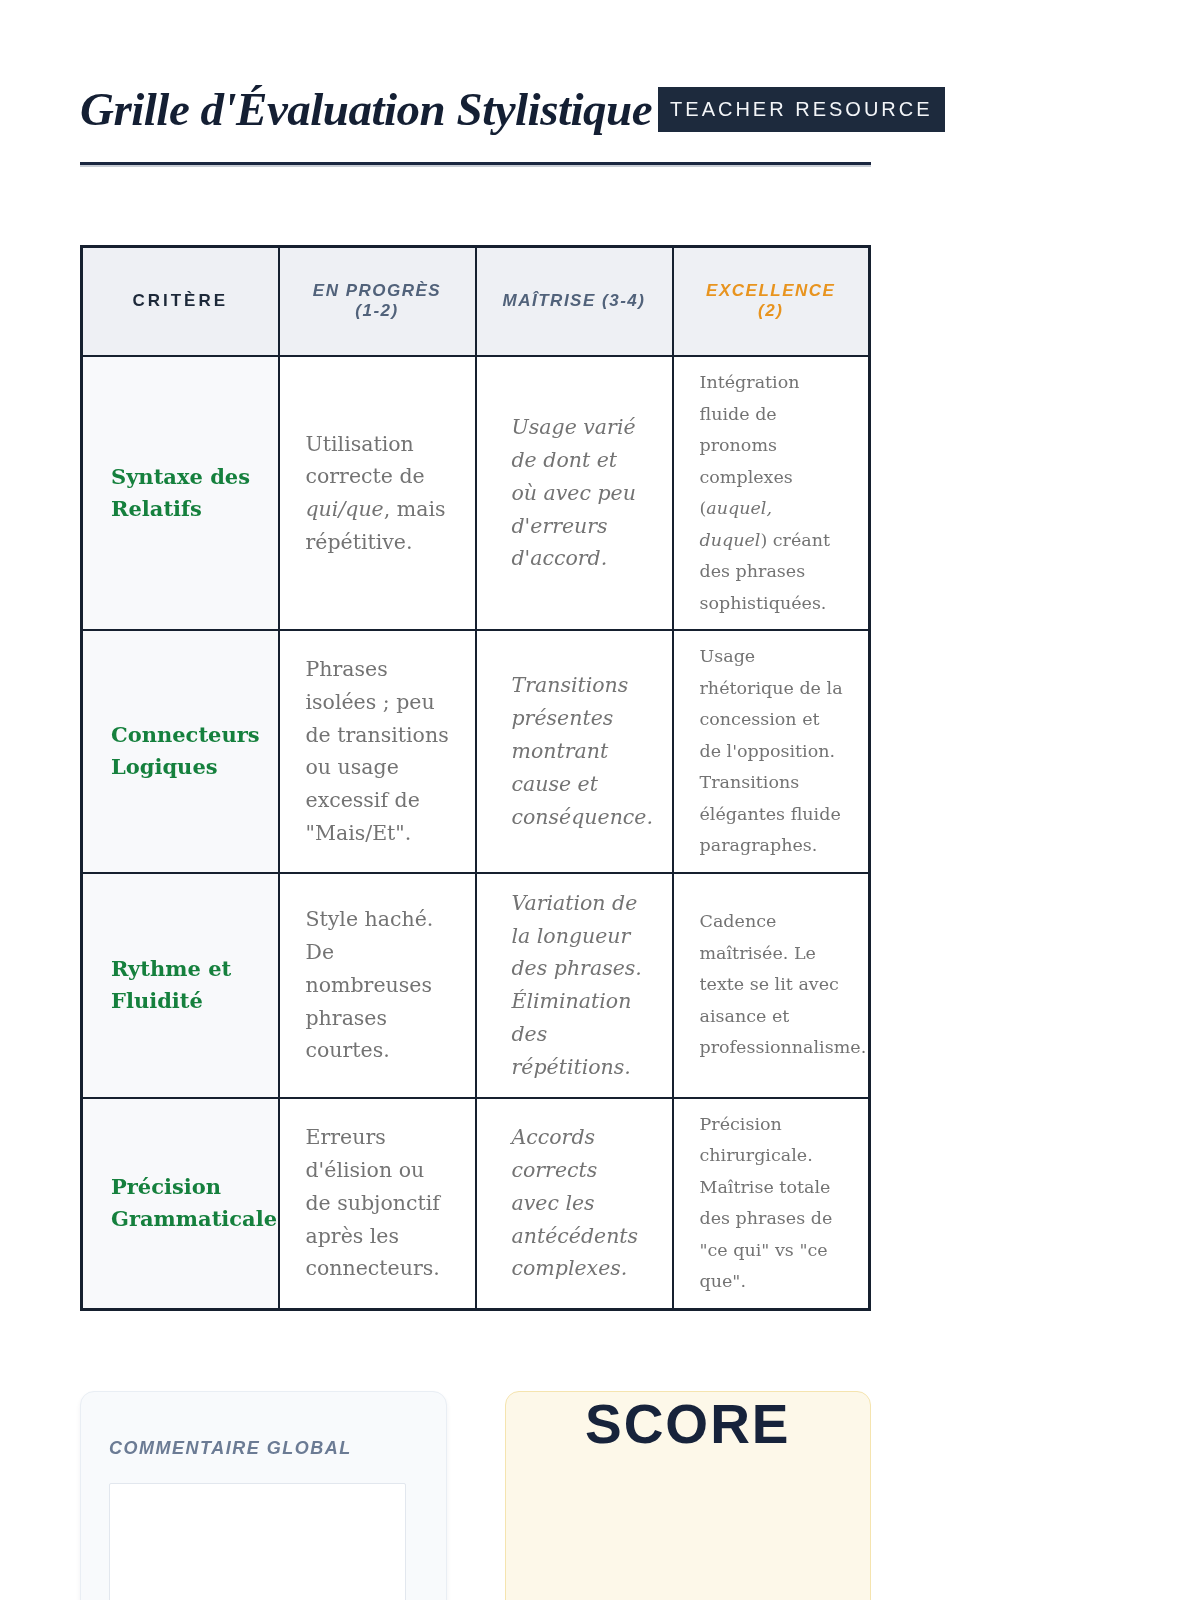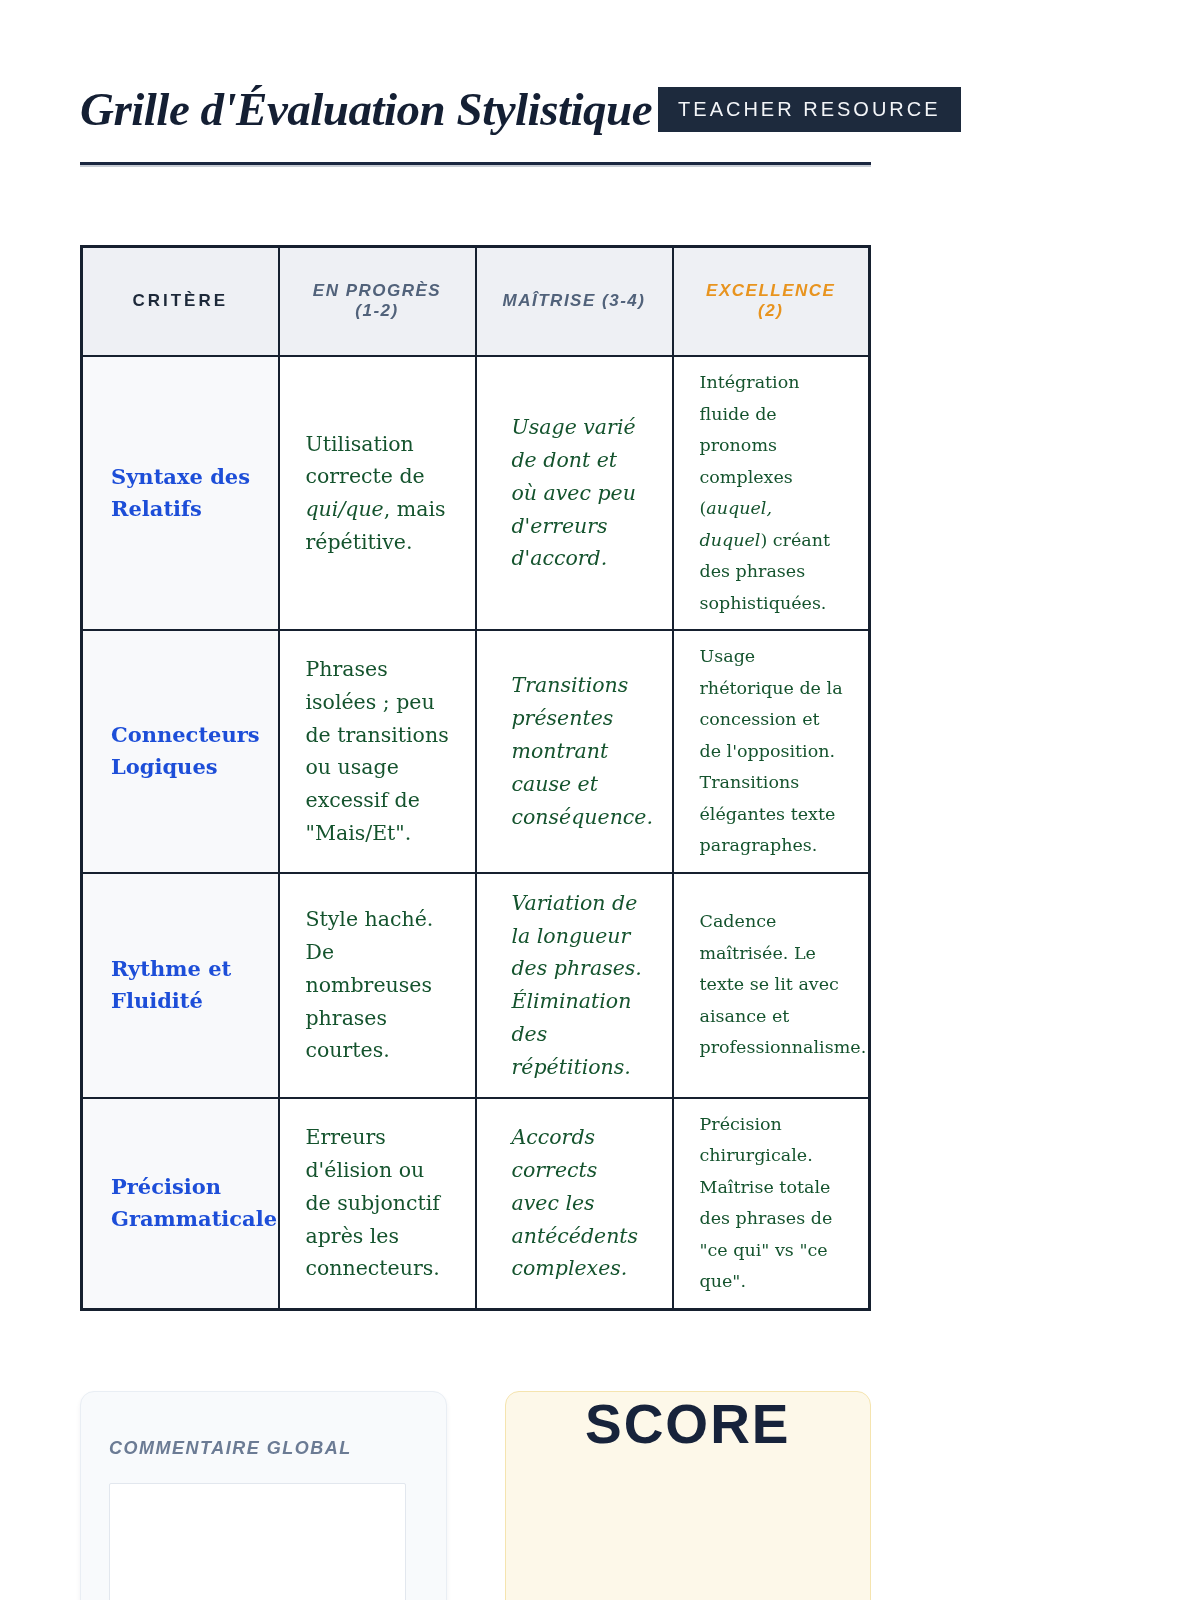--- a/index.html
+++ b/index.html
@@ -11,21 +11,21 @@
   .header-row { display:flex; align-items:center; }
   .page-title {
     font-family:"Liberation Serif", serif;
     font-style:italic; font-weight:700;
     font-size:47px; line-height:1.1; color:#141f33;
     letter-spacing:-0.5px; white-space:nowrap;
   }
   .badge {
     background:#1d2a3d; color:#f3f5f8;
     font-size:20px; font-weight:400; letter-spacing:3px;
-    padding:11px 20px; margin-left:6px; white-space:nowrap;
+    padding:11px 12px; margin-left:6px; white-space:nowrap;
   }
   .title-rule { height:5px; background:#1b2740; margin-top:26px; border-bottom:2px solid #c9ced6; }
 
   
   table.rubric {
     width:100%; margin-top:78px;
     border-collapse:collapse; border:3px solid #16202f;
     table-layout:fixed;
   }
   .rubric th, .rubric td { border:2px solid #16202f; vertical-align:middle; }
@@ -39,26 +39,26 @@
   .th-orange { color:#e8941f; letter-spacing:1.5px; font-style:italic; }
 
   .rubric tbody tr:nth-of-type(1) td { height:220px; }
   .rubric tbody tr:nth-of-type(2) td { height:222px; }
   .rubric tbody tr:nth-of-type(3) td { height:225px; }
   .rubric tbody tr:nth-of-type(4) td { height:188px; }
 
   td.cell-criterion {
     background:#f8f9fb; padding:10px 24px 10px 28px;
     font-family:"DejaVu Serif", serif; font-weight:700;
-    font-size:21px; line-height:1.55; color:#1d4ed8;
+    font-size:21px; line-height:1.55; color:#15803d;
   }
   td.cell-body {
     background:#ffffff; padding:10px 24px 10px 26px;
     font-family:"DejaVu Serif", serif;
-    font-size:20.5px; line-height:1.6; color:#14532d;
+    font-size:20.5px; line-height:1.6; color:#737373;
   }
   td.cell-mastery { font-style:italic;padding-left:35px; }
   td.cell-excellence { font-size:17.5px; line-height:1.8; }
 
   
   .bottom { display:grid; grid-template-columns:1fr 1fr; gap:58px; margin-top:80px; }
   .panel { min-height:283px; border-radius:14px; }
   .comment-panel {
     background:#f8fafc; border:1px solid #e9eef4;
     padding:46px 40px 40px 28px;
@@ -110,21 +110,21 @@
       <tr>
         <td class="cell-criterion">Syntaxe des Relatifs</td>
         <td class="cell-body"><span>Utilisation correcte de </span><i>qui/que</i><span>, mais répétitive.</span></td>
         <td class="cell-body cell-mastery"><i>Usage varié de dont et où avec peu d'erreurs d'accord.</i></td>
         <td class="cell-body cell-excellence"><span>Intégration fluide de pronoms complexes (</span><i>auquel, duquel</i><span>) créant des phrases sophistiquées.</span></td>
       </tr>
       <tr>
         <td class="cell-criterion">Connecteurs Logiques</td>
         <td class="cell-body"><span>Phrases isolées ; peu de transitions ou usage excessif de "Mais/Et".</span></td>
         <td class="cell-body cell-mastery"><i>Transitions présentes montrant cause et conséquence.</i></td>
-        <td class="cell-body cell-excellence"><span>Usage rhétorique de la concession et de l'opposition. Transitions élégantes texte paragraphes.</span></td>
+        <td class="cell-body cell-excellence"><span>Usage rhétorique de la concession et de l'opposition. Transitions élégantes fluide paragraphes.</span></td>
       </tr>
       <tr>
         <td class="cell-criterion">Rythme et Fluidité</td>
         <td class="cell-body"><span>Style haché. De nombreuses phrases courtes.</span></td>
         <td class="cell-body cell-mastery"><i>Variation de la longueur des phrases. Élimination des répétitions.</i></td>
         <td class="cell-body cell-excellence"><span>Cadence maîtrisée. Le texte se lit avec aisance et professionnalisme.</span></td>
       </tr>
       <tr>
         <td class="cell-criterion">Précision Grammaticale</td>
         <td class="cell-body"><span>Erreurs d'élision ou de subjonctif après les connecteurs.</span></td>

